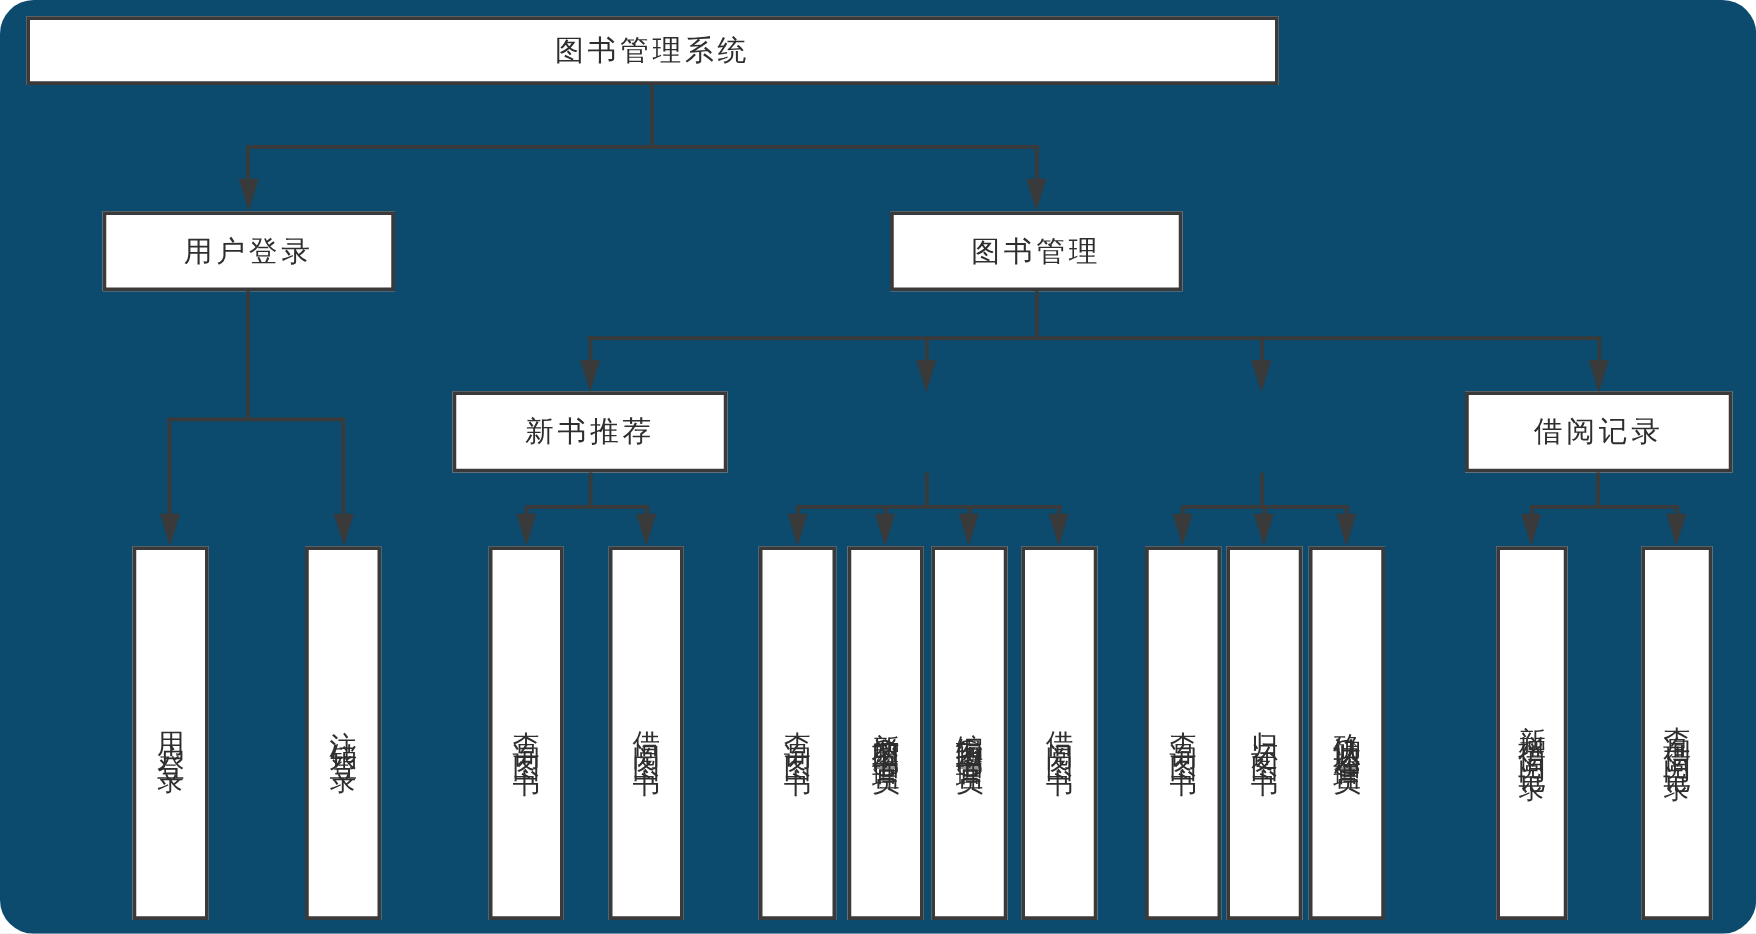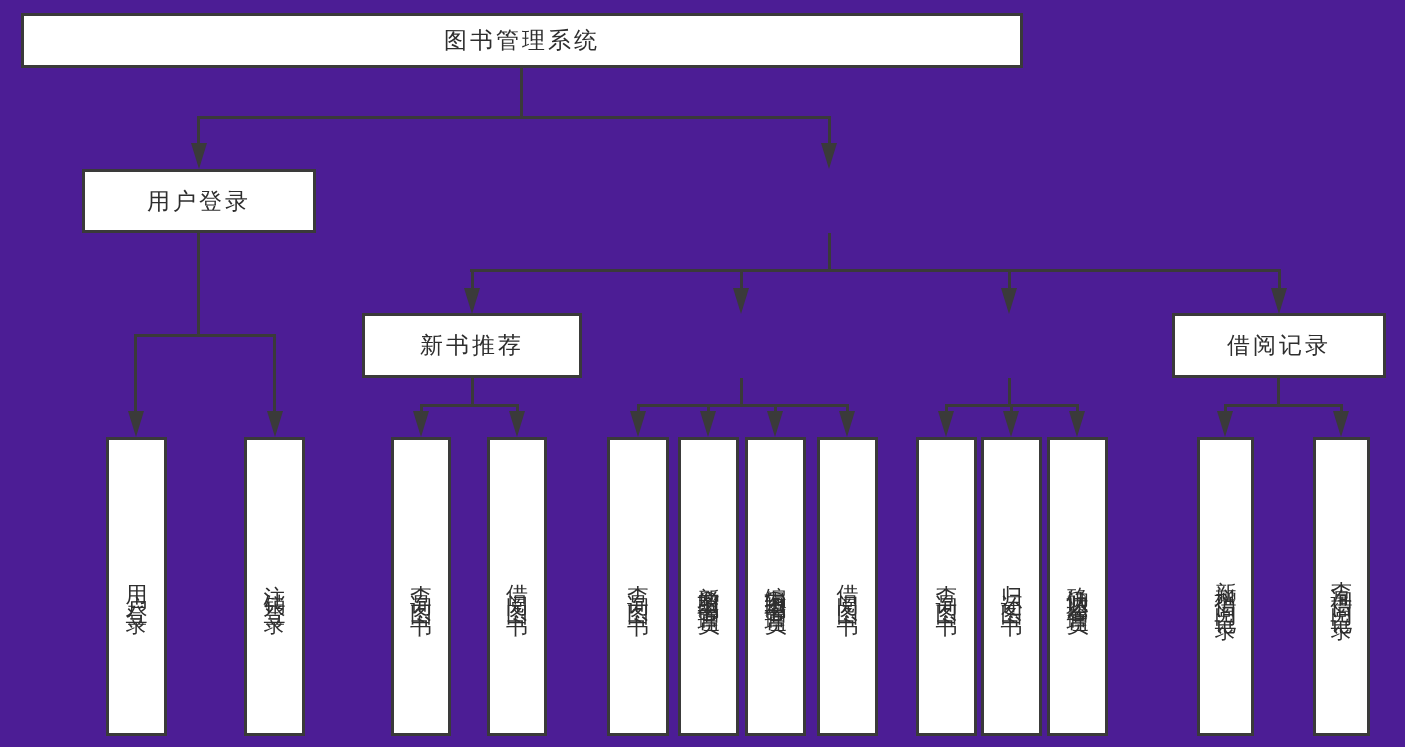--- a/index.html
+++ b/index.html
@@ -1,21 +1,22 @@
 <!DOCTYPE html>
 <html><head>
 <meta charset="utf-8">
 <style>
   html, body { margin: 0; padding: 0; background: #ffffff; }
   body { font-family: "Liberation Sans", "DejaVu Sans", sans-serif; }
   .canvas {
     position: relative;
     width: 1405px; height: 747px;
-    background: #4c1d95;
+    background: #0c4a6e;
     overflow: hidden;
+    border-radius: 27px;
   }
   
   .hbox {
     position: absolute;
     box-sizing: border-box;
     background: #ffffff;
     border: 3px solid #3a3a3a;
     display: flex;
     align-items: center;
     justify-content: center;
@@ -64,20 +65,21 @@
   }
 </style>
 </head>
 <body>
 
 <div class="canvas">
 
   <div class="hbox" style="left:21px; top:13px; width:1002px; height:55px;">图书管理系统</div>
 
   <div class="hbox" style="left:82px; top:169px; width:234px; height:64px;">用户登录</div>
+  <div class="hbox" style="left:712px; top:169px; width:234px; height:64px;">图书管理</div>
 
   <div class="hbox" style="left:362px; top:313px; width:220px; height:65px;">新书推荐</div>
   <div class="hbox" style="left:1172px; top:313px; width:214px; height:65px;">借阅记录</div>
 
   <div class="vbox" style="left:106px; top:437px; width:61px; height:299px;">用户登录</div>
   <div class="vbox" style="left:244px; top:437px; width:61px; height:299px;">注销登录</div>
 
   <div class="vbox" style="left:391px; top:437px; width:60px; height:299px;">查询图书</div>
   <div class="vbox" style="left:487px; top:437px; width:60px; height:299px;">借阅图书</div>
 

